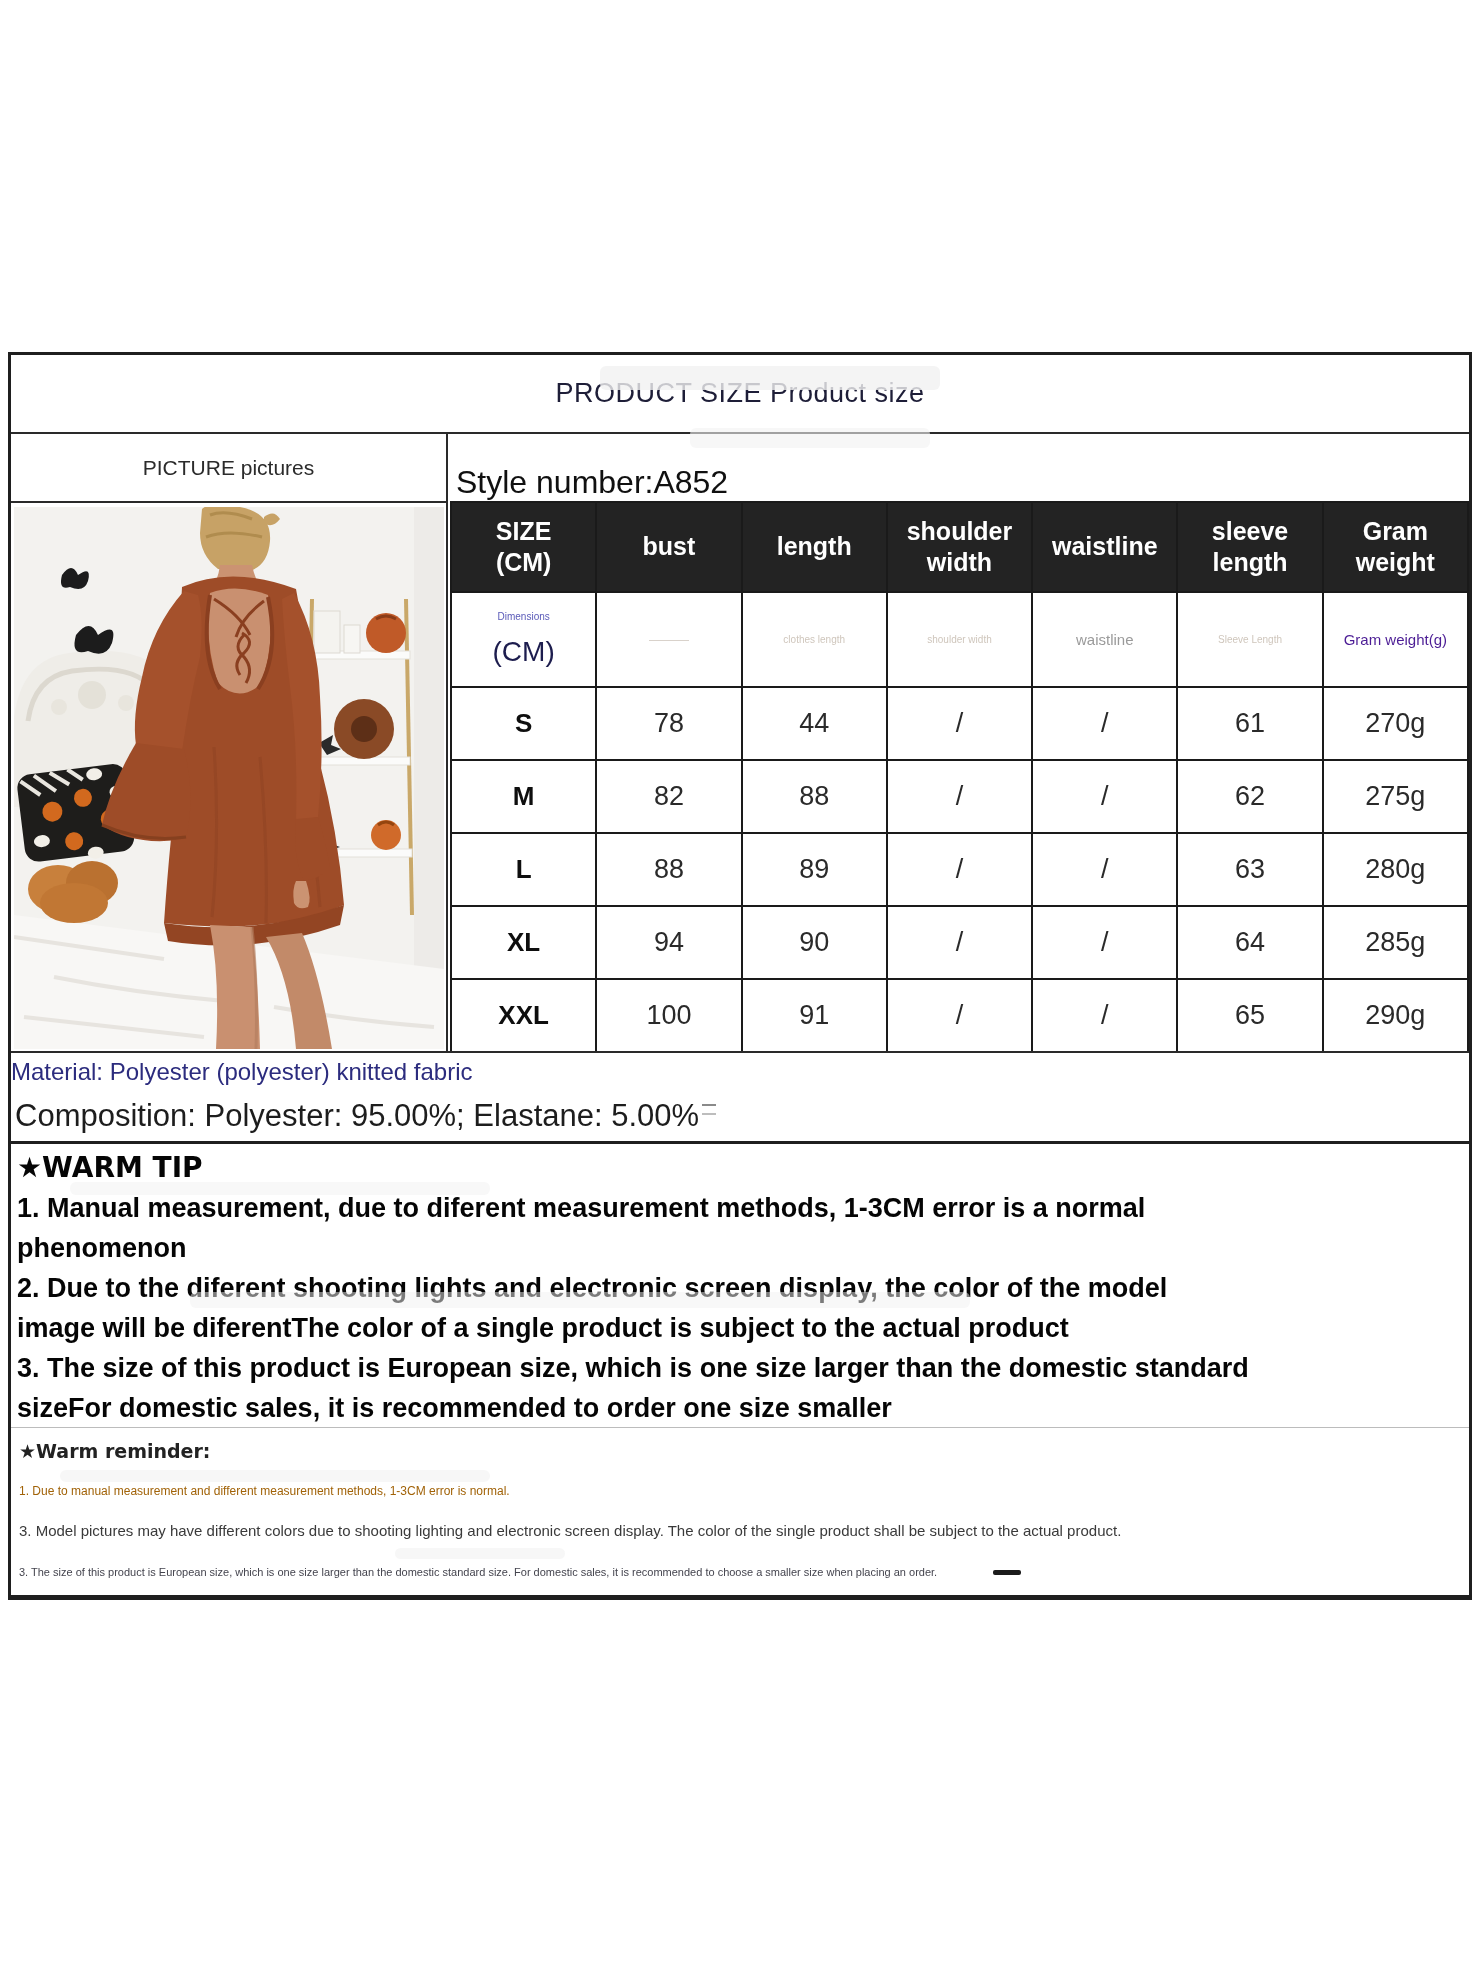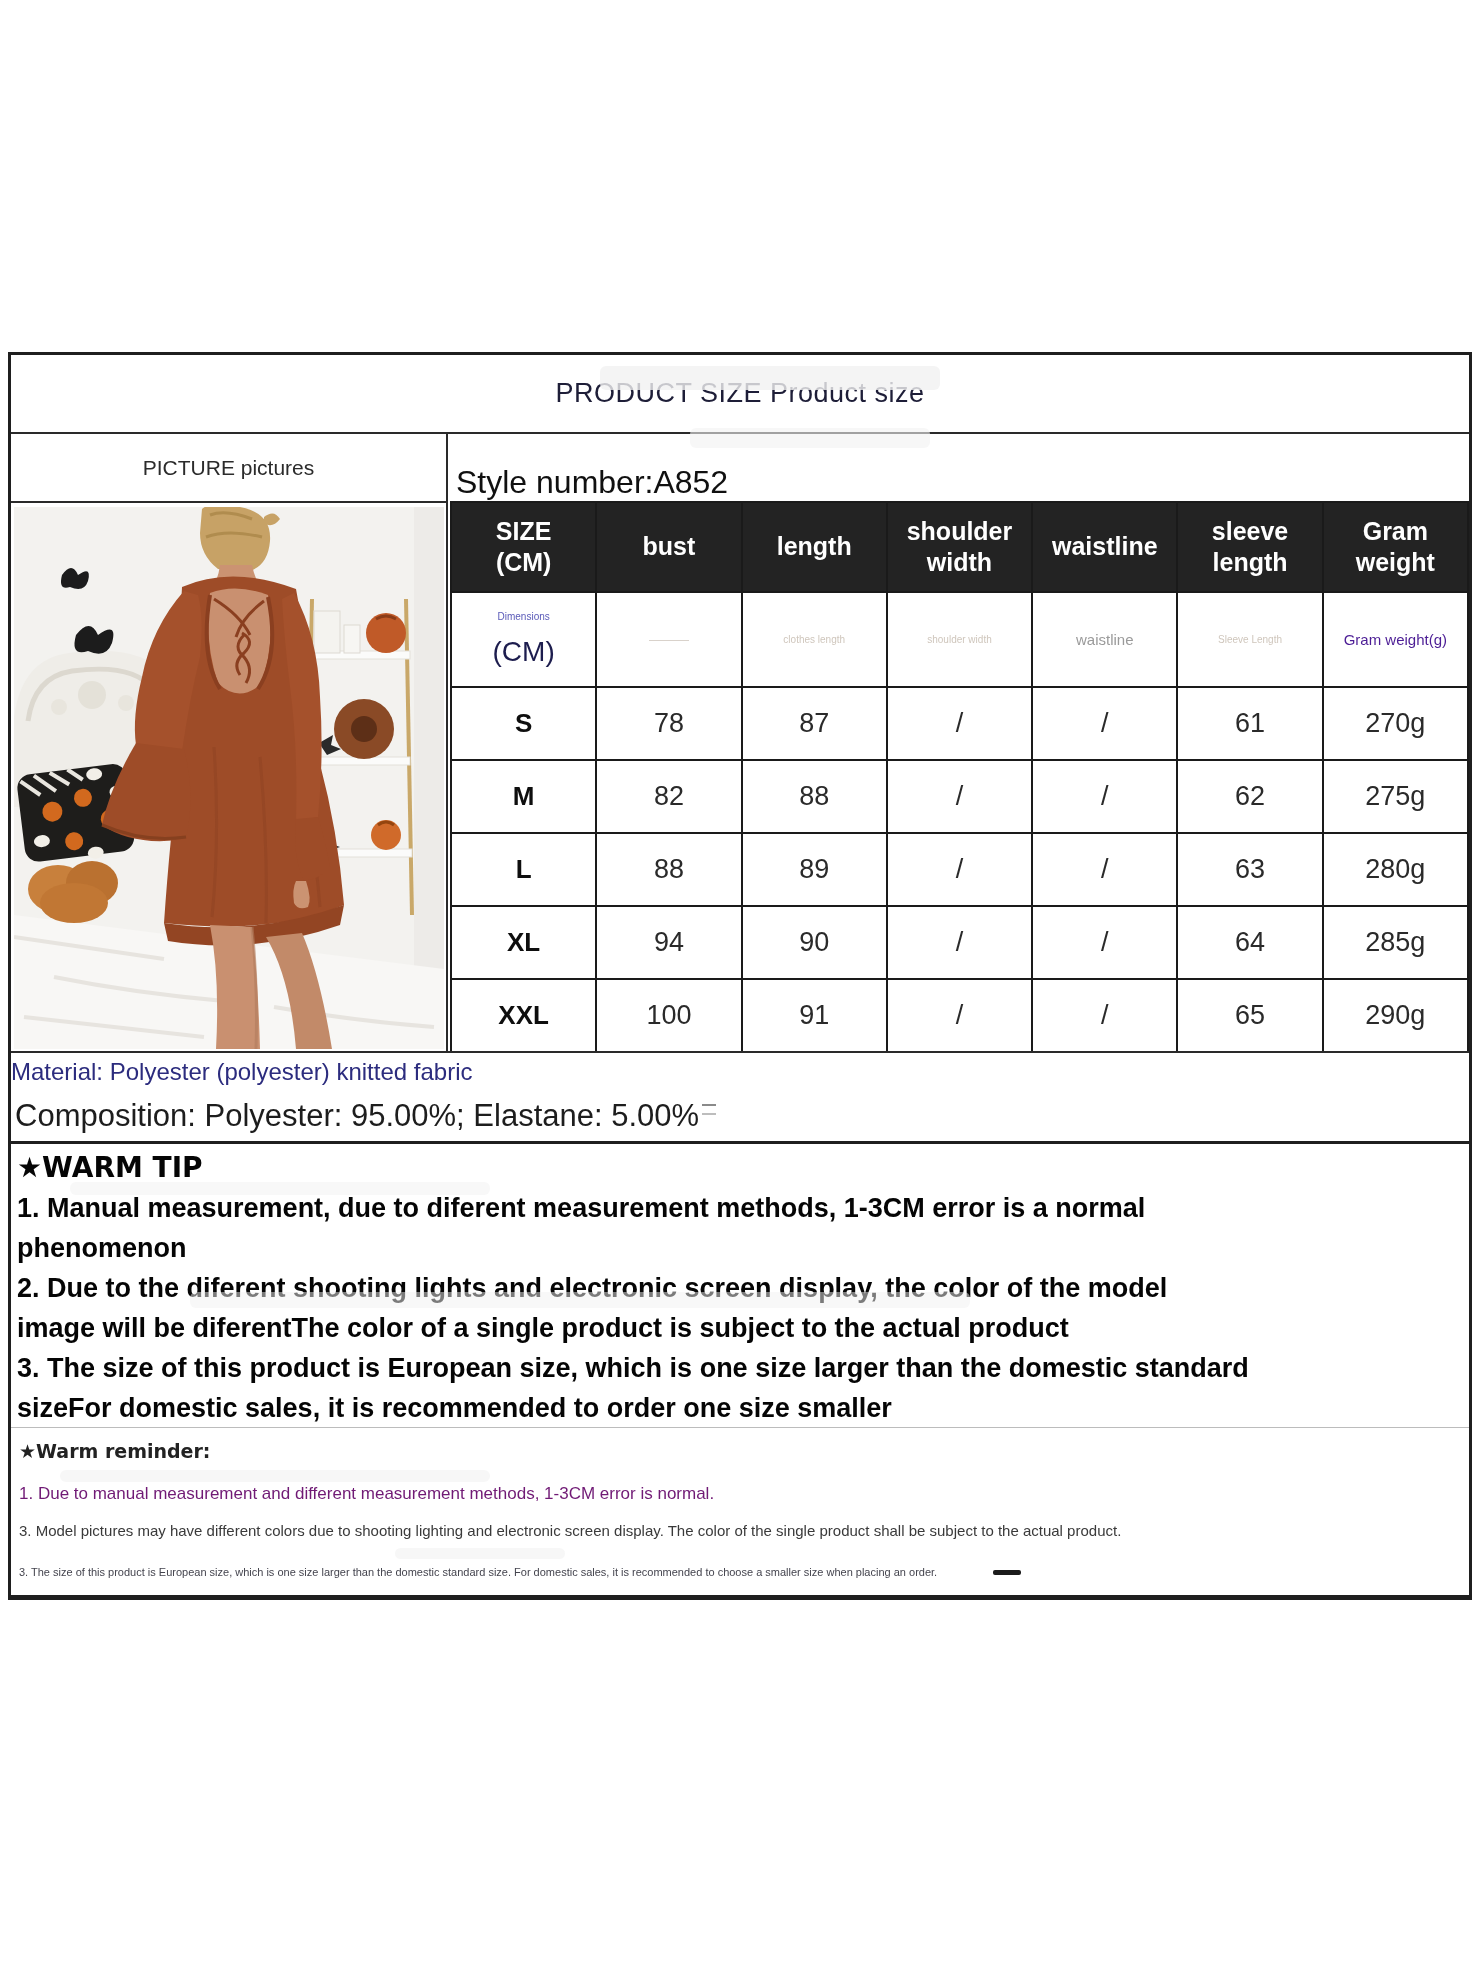--- a/index.html
+++ b/index.html
@@ -42,21 +42,21 @@
   .sup-mark{display:inline-block;width:14px;height:7px;border-top:2px solid #8a8a8a;border-bottom:2px solid #bdbdbd;
             margin-left:3px;margin-bottom:14px;}
   
   .warmtip-box{position:absolute;left:0;top:786px;width:100%;height:286px;border-top:3px solid #1f1f1f;
                box-sizing:border-box;padding:3px 6px;}
   .warmtip-box .h{font-weight:bold;font-size:28px;color:#050505;line-height:41px;}
   .warmtip-box .l{font-weight:bold;font-size:27px;color:#050505;line-height:40px;white-space:nowrap;}
   
   .reminder-box{position:absolute;left:0;top:1072px;width:100%;height:168px;border-top:1px solid #bcbcbc;box-sizing:border-box;}
   .reminder-box .h{position:absolute;left:8px;top:12px;font-size:19px;font-weight:bold;color:#222222;}
-  .reminder-box .l1{position:absolute;left:8px;top:56px;font-size:17px;color:#701a75;}
+  .reminder-box .l1{position:absolute;left:8px;top:56px;font-size:12px;color:#a16207;}
   .reminder-box .l2{position:absolute;left:8px;top:94px;font-size:15px;color:#3a3a3a;}
   .reminder-box .l3{position:absolute;left:8px;top:138px;font-size:11px;color:#44444e;}
   .dash-mark{position:absolute;left:982px;top:142px;width:28px;height:5px;background:#1b1b1b;border-radius:2px;}
   
   .smudge{position:absolute;background:#f1f1f1;border-radius:6px;opacity:.8;}
   .star{font-family:"DejaVu Sans", sans-serif;}
 </style>
 </head>
 <body>
 
@@ -196,21 +196,21 @@
           <td class="sub sub-faint">————</td>
           <td class="sub sub-faint">clothes length</td>
           <td class="sub sub-faint">shoulder width</td>
           <td class="sub sub-mid">waistline</td>
           <td class="sub sub-faint">Sleeve Length</td>
           <td class="sub sub-weight">Gram weight(g)</td>
         </tr>
         <tr class="r">
           <td class="drow szlab">S</td>
           <td class="drow">78</td>
-          <td class="drow">87</td>
+          <td class="drow">44</td>
           <td class="drow">/</td>
           <td class="drow">/</td>
           <td class="drow">61</td>
           <td class="drow">270g</td>
         </tr>
         <tr class="r">
           <td class="drow szlab">M</td>
           <td class="drow">82</td>
           <td class="drow">88</td>
           <td class="drow">/</td>

